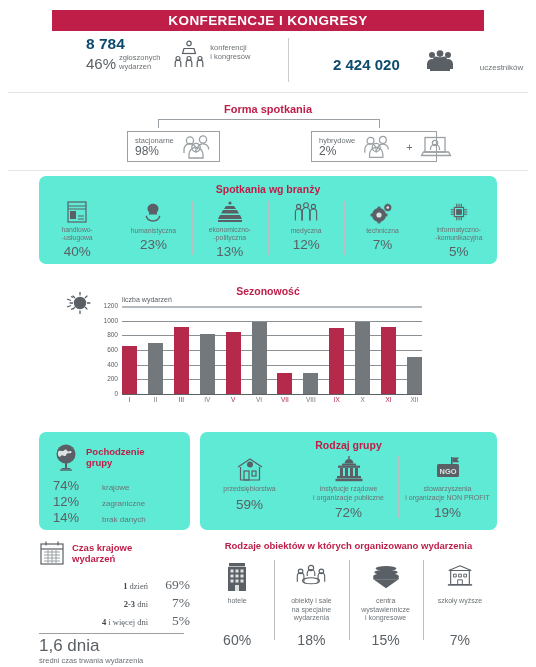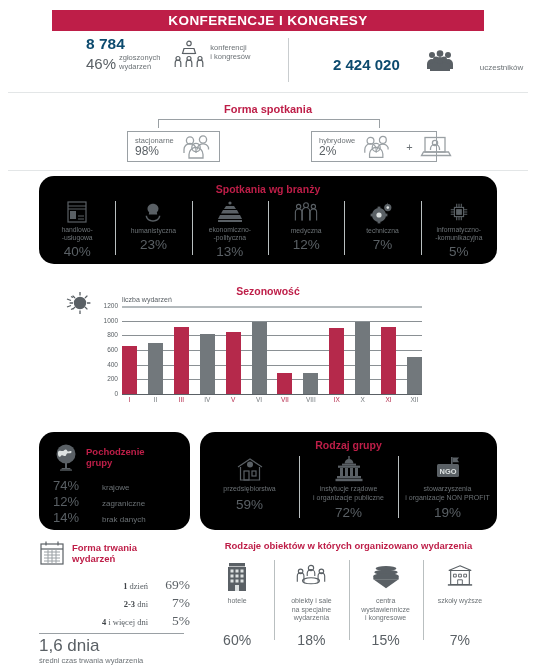--- a/index.html
+++ b/index.html
@@ -41,21 +41,21 @@
     height: 31px; display: flex; align-items: center; padding: 0 7px; gap: 6px;
   }
   .fb-left { left: 127px; top: 131px; width: 93px; }
   .fb-right { left: 311px; top: 131px; width: 126px; }
   .fb-label { font-size: 7.5px; color: #6c7276; line-height: 9px; }
   .fb-pct { font-size: 12px; color: #5a6065; line-height: 13px; }
   .plus { font-size: 11px; color: #6c7276; margin: 0 1px; }
   .hr-soft { position: absolute; left: 8px; width: 520px; height: 1px; background: #e3e6e7; }
 
   
-  .panel { position: absolute; background: #000000; border-radius: 15px; }
+  .panel { position: absolute; background: #5eead4; border-radius: 7px; }
   .panel-title { color: #be1e48; font-size: 10.5px; font-weight: bold; text-align: center; }
 
   .branza { left: 39px; top: 176px; width: 458px; height: 88px; }
   .branza .panel-title { margin-top: 7px; }
   .bgrid { display: flex; height: 60px; margin-top: 4px; }
   .bcell { flex: 1; position: relative; display: flex; flex-direction: column;
            align-items: center; justify-content: flex-start; }
   .bcell + .bcell::before {
     content: ""; position: absolute; left: 0; top: 2px; width: 1px; height: 54px; background: #b9bfc0;
   }
@@ -510,21 +510,21 @@
           <rect x="2" y="4" width="22" height="20"></rect>
           <path d="M2 9h22"></path>
           <path d="M7 1.5v4M19 1.5v4"></path>
           <g stroke-width="1" stroke="#9aa0a4">
             <path d="M5 12h16M5 15h16M5 18h16M5 21h16"></path>
             <path d="M9 9.5v14M13 9.5v14M17 9.5v14"></path>
           </g>
         </svg>
       </span>
       <div class="czas-title">
-        <span>Forma trwania</span><br>
+        <span>Czas krajowe</span><br>
         <span>wydarzeń</span>
       </div>
     </div>
     <div class="czas-rows">
       <div class="czas-row">
         <span class="czas-lab">
           <b>1</b>
           <span>dzień</span>
         </span>
         <span class="czas-pct">69%</span>

